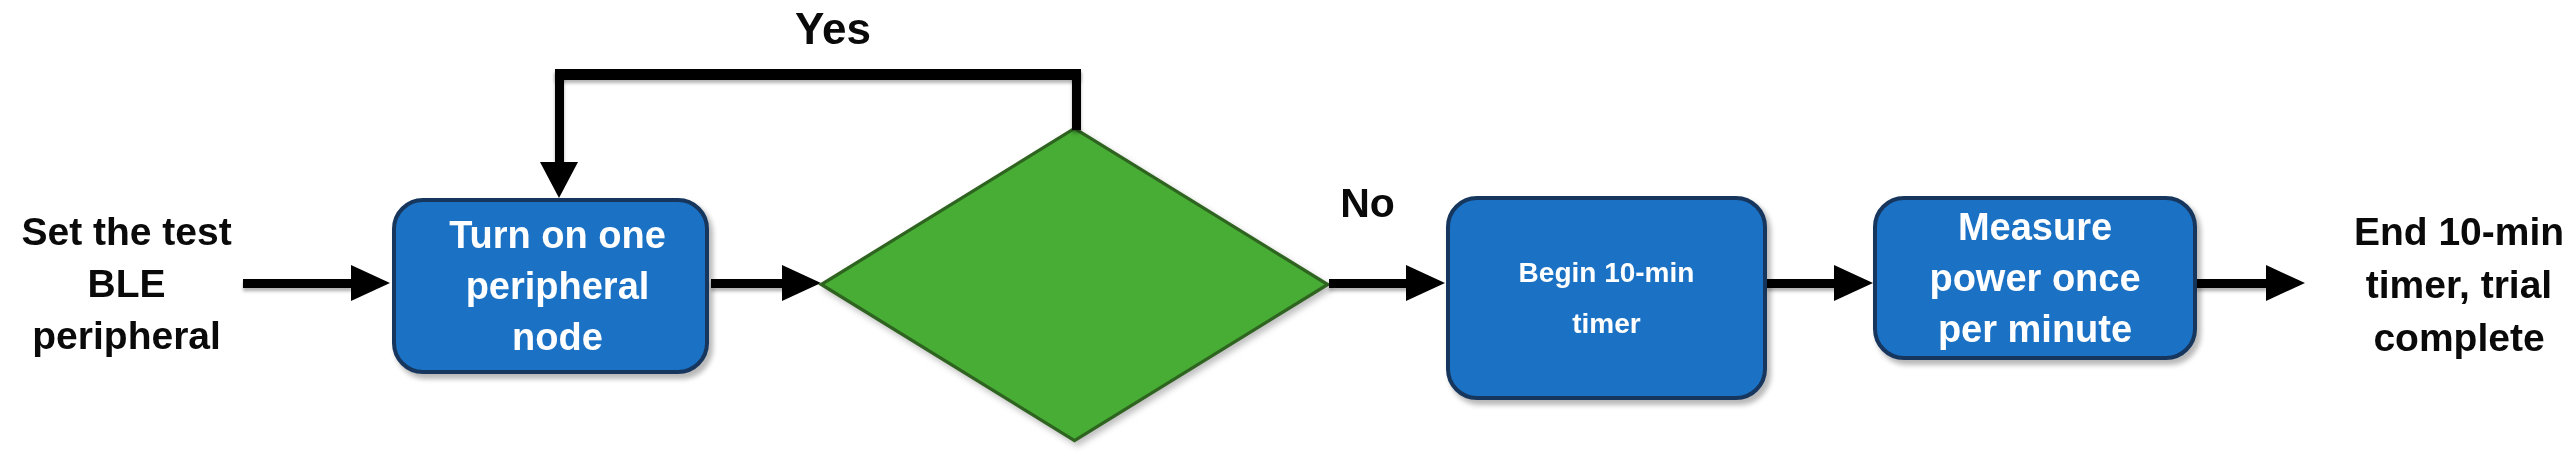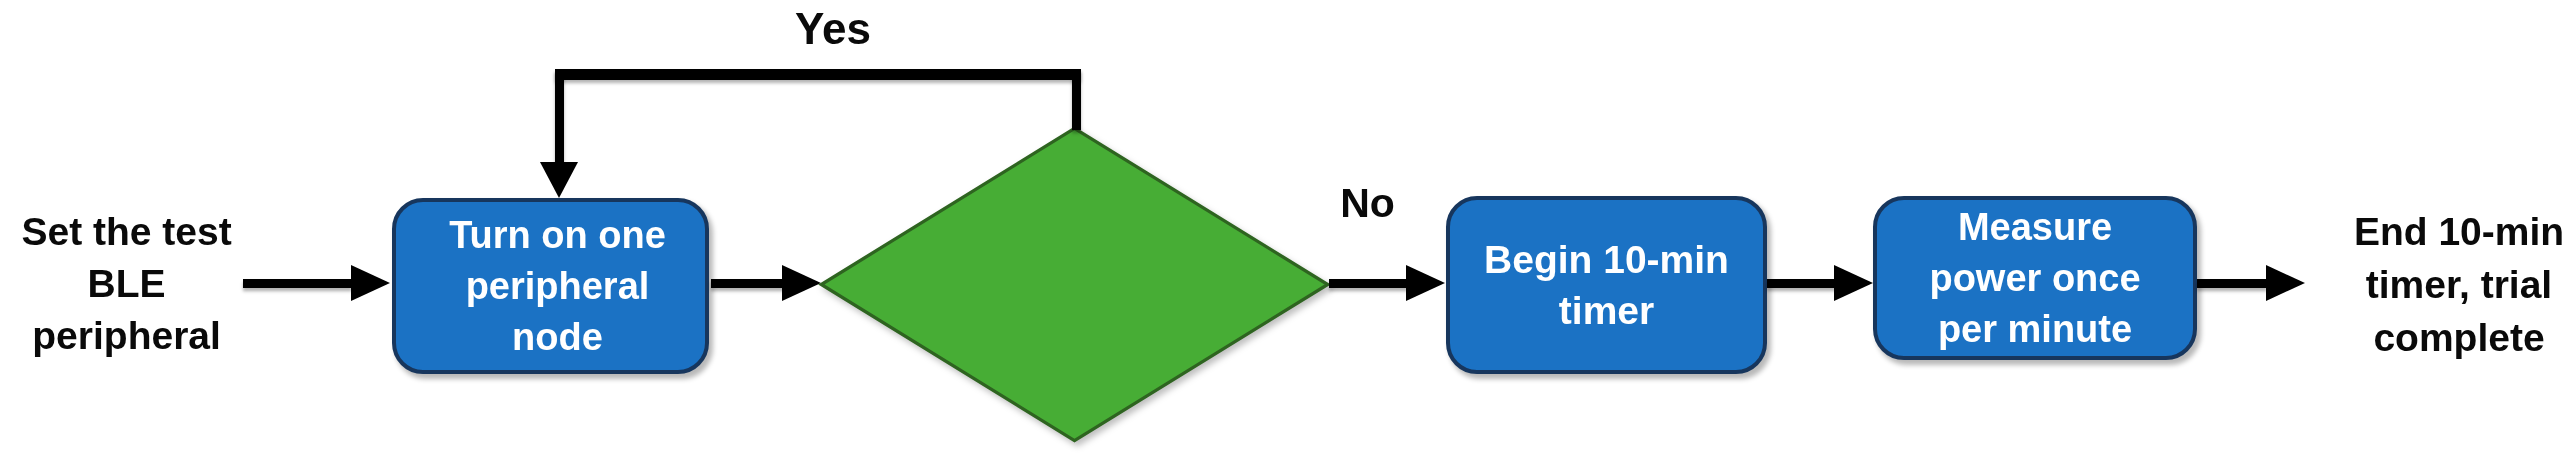--- a/index.html
+++ b/index.html
@@ -38,21 +38,21 @@
     background: var(--process_fill, #1b72c4);
     border: 4.1px solid var(--process_border, #17365d);
     border-radius: 31px;
     display: flex;
     align-items: center;
     justify-content: center;
     color: var(--node_text, #fff);
     box-shadow: 3.3px 4.9px 5.7px rgba(0,0,0,0.28);
   }
   #box-turn-on     { left: 392px;  top: 198px; width: 317px; height: 176px; font-size: 38px; line-height: 51px; padding-left: 14px; }
-  #box-begin-timer { left: 1446px; top: 196px; width: 321px; height: 178px; font-size: 39px; line-height: 51px; }
+  #box-begin-timer { left: 1446px; top: 196px; width: 321px; height: 204px; font-size: 28px; line-height: 51px; }
   #box-measure     { left: 1873px; top: 196px; width: 324px; height: 164px; font-size: 38px; line-height: 51px; }
 
   
   #diamond-svg {
     position: absolute;
     left: 818px; top: 125px;
     width: 513px; height: 319px;
     filter: drop-shadow(3.3px 4.1px 3.3px rgba(0,0,0,0.25));
   }
   #diamond-svg polygon {

